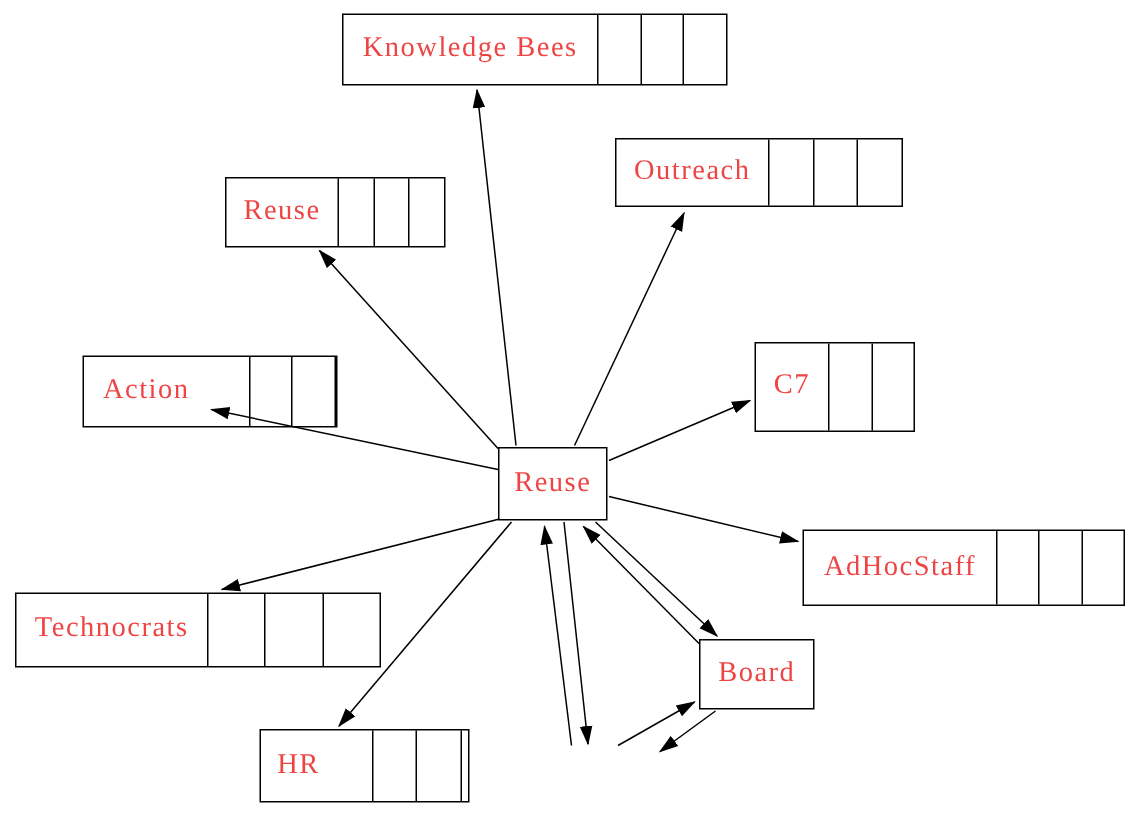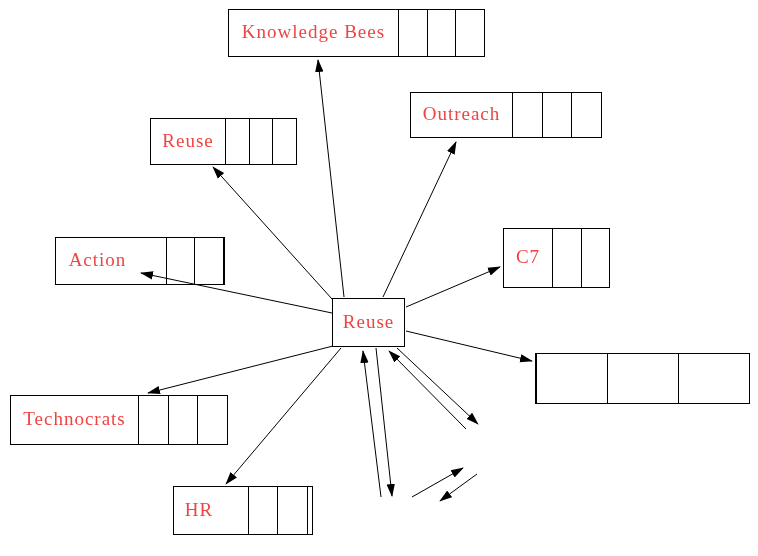--- a/index.html
+++ b/index.html
@@ -77,38 +77,42 @@
       <div class="record-cell"></div>
       <div class="record-cell"></div>
       <div class="record-cell"></div>
     </div>
     <div class="node" style="left: 503px; top: 228px; width: 107px; height: 60px;">
       <div class="node-label" style="width: 48px;">C7</div>
       <div class="record-cell"></div>
       <div class="record-cell"></div>
     </div>
     <div class="node" style="left: 535px; top: 353px; width: 215px; height: 51px;">
+      <div class="node-label" style="width: 128px;">AdHocStaff</div>
       <div class="record-cell"></div>
       <div class="record-cell"></div>
       <div class="record-cell"></div>
     </div>
-    <div class="node" style="left: 10px; top: 395px; width: 218px; height: 50px;">
+    <div class="node" style="left: 10px; top: 395px; width: 244px; height: 50px;">
       <div class="node-label" style="width: 127px;">Technocrats</div>
       <div class="record-cell"></div>
       <div class="record-cell"></div>
       <div class="record-cell"></div>
     </div>
     <div class="node" style="left: 173px; top: 486px; width: 140px; height: 49px; gap: 24px;">
       <div class="node-label" style="width: 50px;">HR</div>
       <div class="record-cell"></div>
       <div class="record-cell"></div>
       <div class="record-cell"></div>
     </div>
     <div class="node" style="left: 332px; top: 298px; width: 73px; height: 49px;">
       <div class="node-label" style="width: 71px;">Reuse</div>
+    </div>
+    <div class="node" style="left: 466px; top: 426px; width: 77px; height: 47px;">
+      <div class="node-label" style="width: 75px;">Board</div>
     </div>
     <svg id="edge-layer" width="758" height="556">
       <defs>
         <marker id="arrowhead" markerUnits="userSpaceOnUse" markerWidth="14" markerHeight="10" refX="12" refY="5" orient="auto">
           <path d="M0,0.8 L13,5 L0,9.2 z" fill="#000000"></path>
         </marker>
       </defs>
       <line x1="344" y1="297" x2="318" y2="60" marker-end="url(#arrowhead)"></line>
       <line x1="383" y1="297" x2="456" y2="142" marker-end="url(#arrowhead)"></line>
       <line x1="332" y1="299" x2="213" y2="167" marker-end="url(#arrowhead)"></line>

